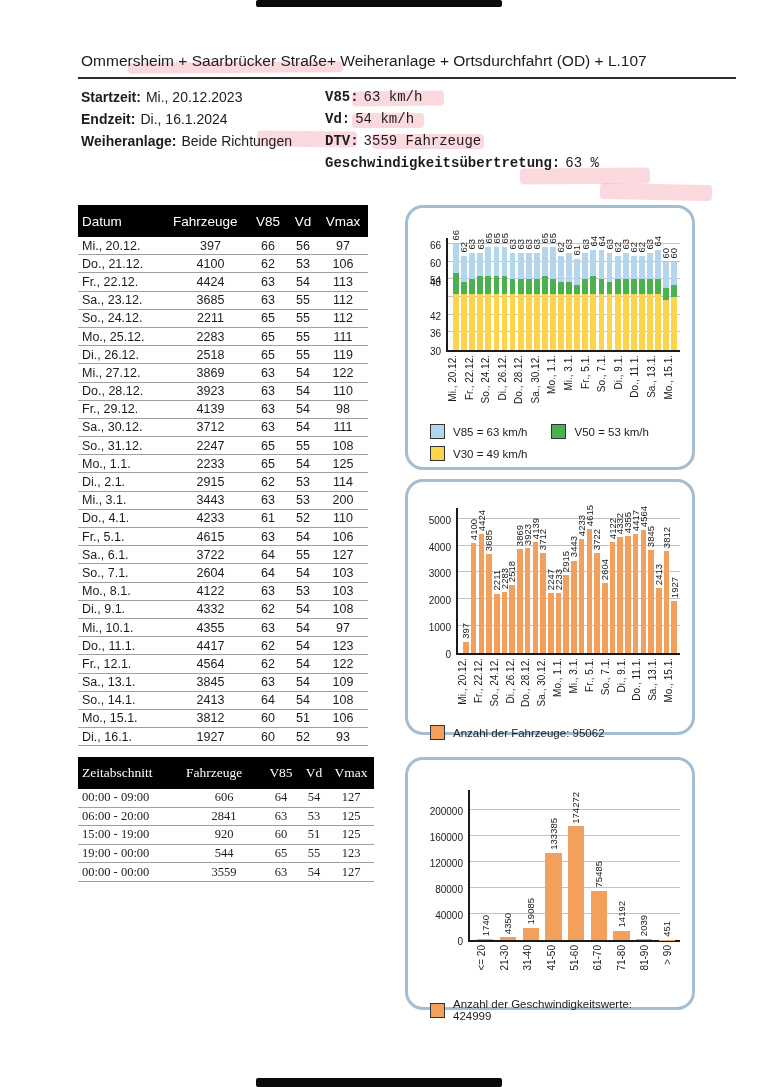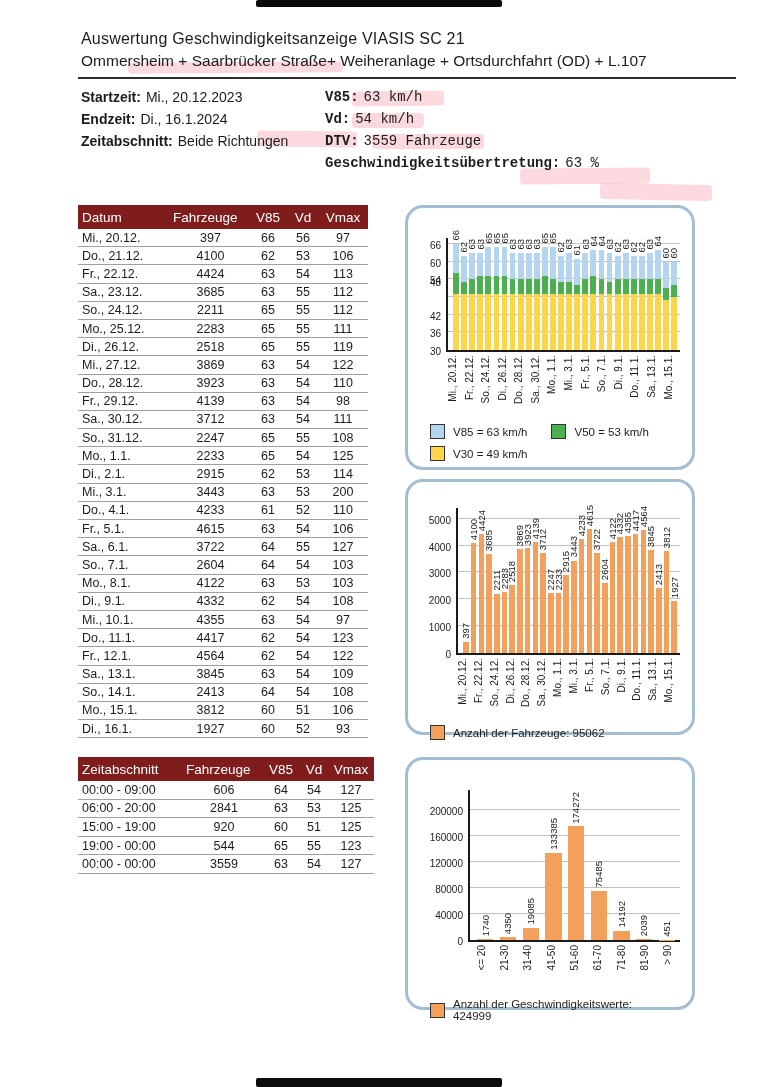--- a/index.html
+++ b/index.html
@@ -19,22 +19,22 @@
   .info-row b{font-weight:bold;margin-right:5px;}
 
   .sign{position:absolute;left:629px;top:87px;width:94px;height:94px;box-sizing:border-box;
         border-radius:50%;border:11px solid #e25560;background:#fff;display:flex;
         align-items:center;justify-content:center;font-size:40px;color:#161616;}
 
   .hl{position:absolute;background:rgba(242,141,154,.33);border-radius:4px;}
 
   .dtable{position:absolute;font-size:12.5px;}
   #daily-table{left:78px;top:205px;width:290px;}
-  #period-table{left:78px;top:757px;width:296px;}
-  .t-head{display:grid;background:#7f1d1d;color:#fff;height:24px;align-items:center;font-size:13.5px;}
+  #period-table{left:78px;top:757px;width:296px;font-family:Liberation Serif, serif;}
+  .t-head{display:grid;background:#000000;color:#fff;height:32px;align-items:center;font-size:13.5px;}
   .t-row{display:grid;align-items:center;border-bottom:1px solid #9f9f9f;}
   #daily-table .t-head,#daily-table .t-row{grid-template-columns:95px 75px 40px 30px 50px;}
   #period-table .t-head,#period-table .t-row{grid-template-columns:108px 76px 38px 28px 46px;}
   #daily-table .t-row{height:17.2px;}
   #period-table .t-row{height:17.6px;}
   .t-cell{text-align:center;}
   .t-cell.c0{text-align:left;padding-left:4px;}
   .t-head .t-cell.c1{text-align:left;}
 
   .panel{position:absolute;left:405px;width:290px;background:#fff;border:3px solid #a5bdd1;
@@ -71,28 +71,27 @@
   <div class="scan-bar scan-bottom"></div>
 
   <div class="hl" style="left:128px;top:62px;width:215px;height:11px;transform:rotate(-.4deg);"></div>
   <div class="hl" style="left:352px;top:91px;width:92px;height:15px;transform:rotate(-.6deg);"></div>
   <div class="hl" style="left:352px;top:113px;width:72px;height:15px;"></div>
   <div class="hl" style="left:257px;top:131px;width:100px;height:16px;transform:rotate(.5deg);"></div>
   <div class="hl" style="left:372px;top:134px;width:112px;height:15px;"></div>
   <div class="hl" style="left:520px;top:168px;width:130px;height:16px;transform:rotate(-.5deg);"></div>
   <div class="hl" style="left:600px;top:184px;width:112px;height:16px;transform:rotate(1deg);"></div>
 
-  <div class="title1">Auswertung Geschwindigkeitsanzeige  VIASIS SC 21</div>
   <div class="title2">Ommersheim + Saarbrücker Straße+ Weiheranlage + Ortsdurchfahrt (OD) + L.107</div>
   <div class="title-rule"></div>
 
   <div class="info-col info-left" id="info-left">
       <div class="info-row"><b>Startzeit:</b><span>Mi., 20.12.2023</span></div>
       <div class="info-row"><b>Endzeit:</b><span>Di., 16.1.2024</span></div>
-      <div class="info-row"><b>Zeitabschnitt:</b><span>Beide Richtungen</span></div>
+      <div class="info-row"><b>Weiheranlage:</b><span>Beide Richtungen</span></div>
     </div>
   <div class="info-col info-right" id="info-right">
       <div class="info-row"><b>V85:</b><span>63 km/h</span></div>
       <div class="info-row"><b>Vd:</b><span>54 km/h</span></div>
       <div class="info-row"><b>DTV:</b><span>3559 Fahrzeuge</span></div>
       <div class="info-row"><b>Geschwindigkeitsübertretung:</b><span>63 %</span></div>
     </div>
 
 
   <div class="dtable" id="daily-table">

